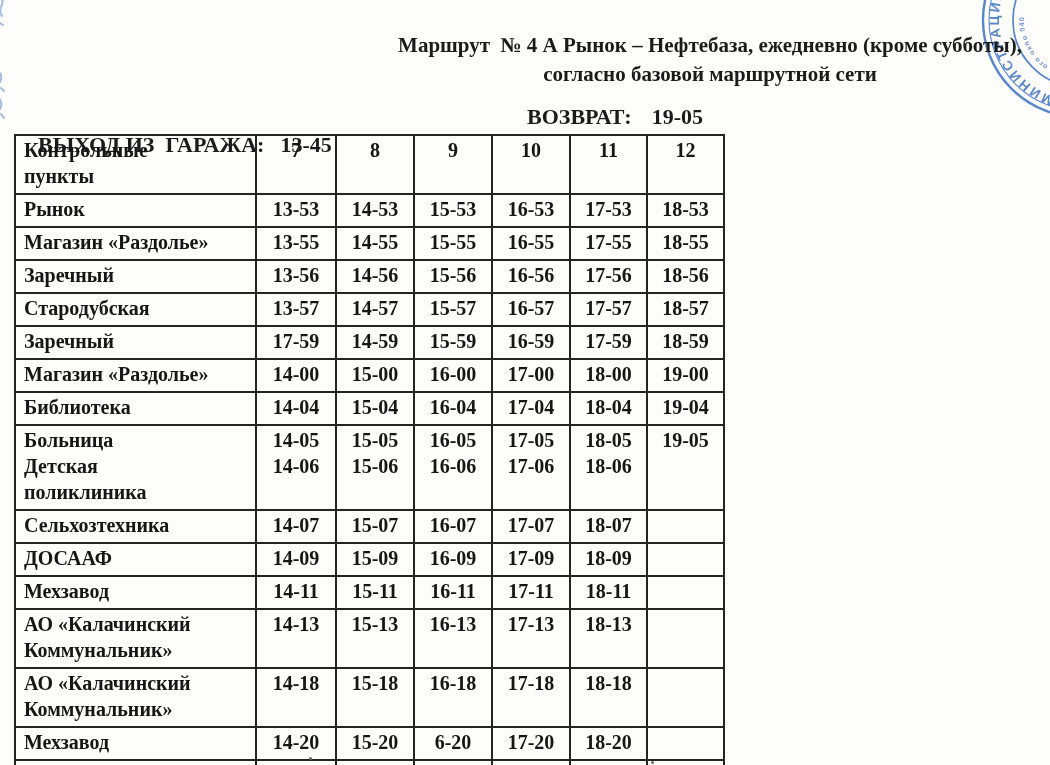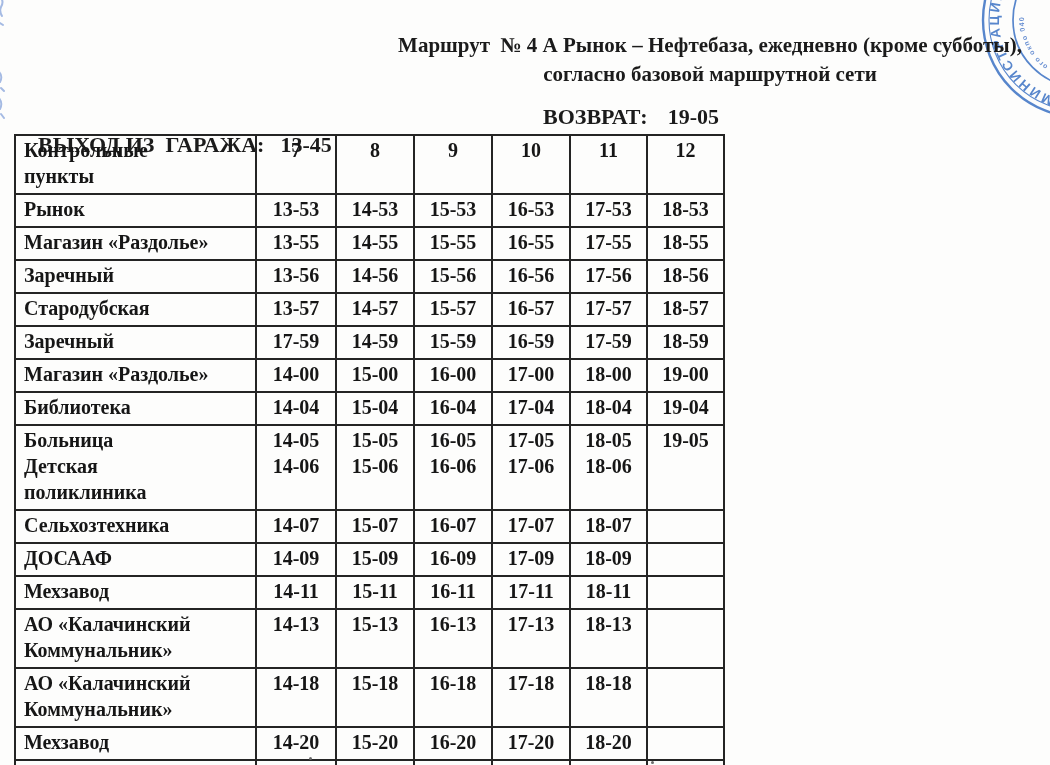--- a/index.html
+++ b/index.html
@@ -37,21 +37,21 @@
     top: 103px;
     width: 709px;
     height: 28px;
     font-size: 22px;
     font-weight: bold;
     line-height: 28px;
     white-space: pre;
     color: #1b1b1b;
   }
   .garage-time { margin-left: 16px; text-align: center; }
-  .return-group { position: absolute; left: 527px; top: 0; white-space: pre; }
+  .return-group { position: absolute; left: 511px; top: 0; white-space: pre; }
   .return-time { margin-left: 20px; }
 
   
   table.timetable {
     position: absolute;
     left: 14px;
     top: 134px;
     width: 709px;
     border-collapse: collapse;
     table-layout: fixed;
@@ -285,21 +285,21 @@
       <td class="time">15-18</td>
       <td class="time">16-18</td>
       <td class="time">17-18</td>
       <td class="time">18-18</td>
       <td class="time"></td>
     </tr>
     <tr class="h1">
       <td class="stop">Мехзавод</td>
       <td class="time">14-20</td>
       <td class="time">15-20</td>
-      <td class="time">16-20</td>
+      <td class="time">6-20</td>
       <td class="time">17-20</td>
       <td class="time">18-20</td>
       <td class="time"></td>
     </tr>
     <tr class="h1">
       <td class="stop">Гимназия №1</td>
       <td class="time">14-21</td>
       <td class="time">15-21</td>
       <td class="time">16-21</td>
       <td class="time">17-21</td>

